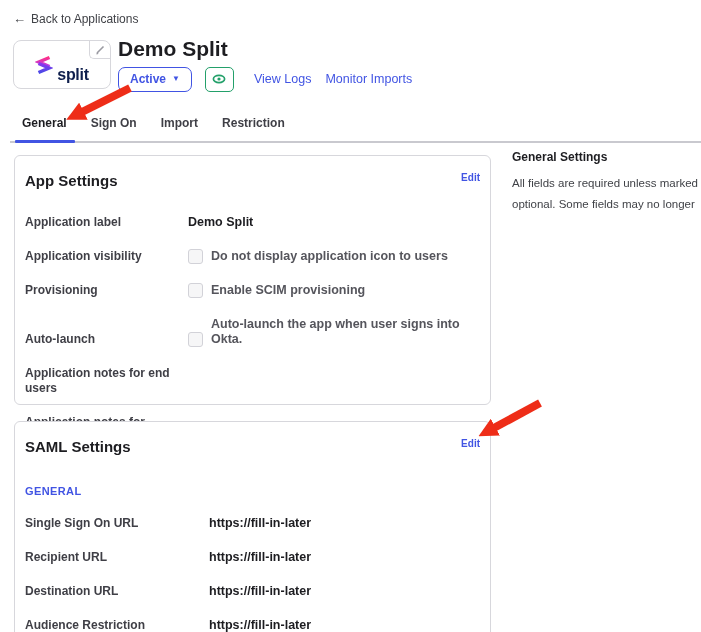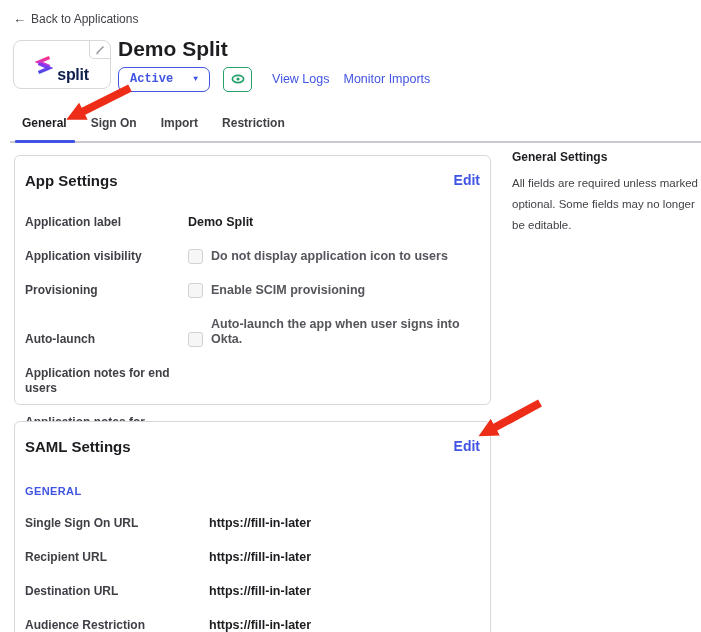--- a/index.html
+++ b/index.html
@@ -31,22 +31,22 @@
     display:flex; align-items:center; justify-content:center; cursor:pointer;
   }
   .logo-word { font-size:16px; font-weight:700; color:#0f1f4d; letter-spacing:-0.3px;margin-top:20px; }
 
   .page-title { left:118px; top:37px; font-size:21px; font-weight:700; color:#1d1d21; }
 
   .header-controls { left:118px; top:66px; display:flex; align-items:center; height:26px; }
   .status-btn {
     height:25px; padding:0 11px; border:1.5px solid #4154e3; border-radius:7px;
     background:#fff; color:#4154e3; font-size:12px; font-weight:700;
-    display:flex; align-items:center; gap:20px; cursor:pointer;
-    font-family:Liberation Mono, monospace;
+    display:flex; align-items:center; gap:6px; cursor:pointer;
+    font-family:Liberation Sans, sans-serif;
   }
   .status-btn .caret { font-size:8px; line-height:8px; }
   .green-btn {
     margin-left:13px; width:29px; height:25px; border:1.5px solid #23a06a; border-radius:5px;
     background:#fff; display:flex; align-items:center; justify-content:center; cursor:pointer;
   }
   .hdr-link { font-size:12.5px; color:#4154e3; font-weight:500; cursor:pointer; }
   .hdr-link.first { margin-left:20px; }
   .hdr-link + .hdr-link { margin-left:14px; }
 
@@ -63,21 +63,21 @@
     background:#4154e3; border-radius:1px;
   }
 
   
   .card {
     left:14px; width:477px; background:#fff; border:1px solid #d7d7dc;
     border-radius:6px; padding:16px 10px;
   }
   .card-head { display:flex; align-items:flex-start; justify-content:space-between; }
   .card-title { font-size:15px; font-weight:700; color:#1d1d21; }
-  .edit-link { font-size:14px; font-weight:700; color:#4154e3; cursor:pointer; }
+  .edit-link { font-size:10px; font-weight:700; color:#4154e3; cursor:pointer; }
 
   .rows { margin-top:26px; }
   .row { display:flex; align-items:flex-end;font-weight:bold; }
   .row + .row { margin-top:19px; }
   .row-label { flex:none; font-size:12px; line-height:15px; color:#3f3f46; }
   .app-card .row-label { width:163px; }
   .saml-card .row-label { width:184px; }
   .row-value { font-size:12.5px; line-height:15px; color:#1d1d21; }
   .row-value.muted { color:#55555c; }
   .cb {
@@ -186,21 +186,20 @@
       <span class="row-label">Application notes for admins</span>
     </div>
   </div>
 </div>
 
 <div class="abs side-help">
   <div class="side-title">General Settings</div>
   <div class="side-body">
     <div>All fields are required unless marked</div>
     <div>optional. Some fields may no longer</div>
-    <div>be editable.</div>
   </div>
 </div>
 
 <div class="abs card saml-card" style="top:421px; height:245px;">
   <div class="card-head">
     <span class="card-title">SAML Settings</span>
     <span class="edit-link">Edit</span>
   </div>
   <div class="section-label">GENERAL</div>
   <div class="rows">

